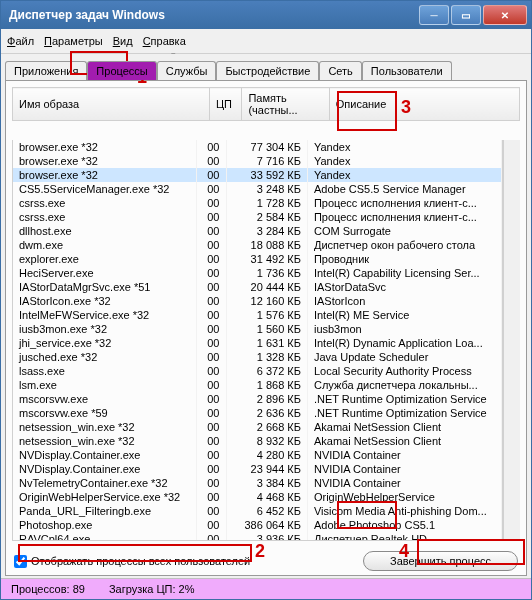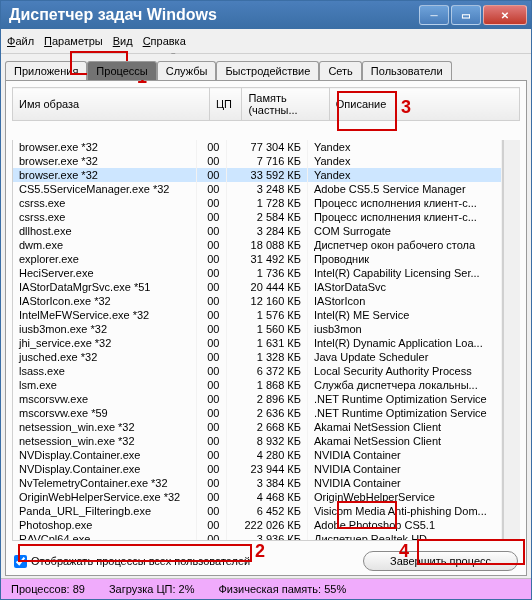--- a/index.html
+++ b/index.html
@@ -1,28 +1,28 @@
 <!DOCTYPE html>
 <html><head>
 <meta charset="utf-8">
 <style>
   html,body{margin:0;padding:0;font-family:"Segoe UI",Tahoma,Arial,sans-serif;font-size:11px;background:#dde4ec;}
   .window{width:532px;height:600px;box-sizing:border-box;border:1px solid #3b6ea5;background:#f0f0f0;display:flex;flex-direction:column;box-shadow:0 0 4px rgba(0,0,0,.4);}
   .titlebar{height:28px;background:linear-gradient(#4a7ebb,#3a6ea5);display:flex;align-items:center;color:#fff;font-weight:bold;padding:0 4px 0 8px;}
-  .titlebar .title{flex:1;font-size:16px;}
+  .titlebar .title{flex:1;font-size:12px;}
   .winbtns{display:flex;gap:2px;}
   .winbtn{width:28px;height:18px;border-radius:3px;display:flex;align-items:center;justify-content:center;font-size:10px;color:#fff;border:1px solid rgba(255,255,255,.5);}
   .winbtn.min,.winbtn.max{background:linear-gradient(#6fa3da,#4a7ebb);}
   .winbtn.close{background:linear-gradient(#e07b7b,#c0392b);width:42px;}
   .menubar{height:20px;background:#f0f0f0;padding:2px 6px;display:flex;gap:10px;align-items:center;border-bottom:1px solid #d0d0d0;}
   .menuitem{cursor:default;}
   .menuitem u{text-decoration:underline;}
   .tabs{height:24px;display:flex;align-items:flex-end;padding:2px 4px 0 4px;background:#f0f0f0;gap:0;}
   .tab{padding:3px 8px;border:1px solid #9a9a9a;border-bottom:none;background:#f0f0f0;border-top-left-radius:3px;border-top-right-radius:3px;position:relative;cursor:default;font-size:11px;}
-  .tab.active{background:#737373;z-index:2;}
+  .tab.active{background:#a21caf;z-index:2;}
   .tabcontent{flex:1;background:#fcfcfc;margin:0 4px 2px 4px;border:1px solid #9a9a9a;display:flex;flex-direction:column;overflow:hidden;}
   .listwrap{flex:1;overflow:hidden;display:flex;flex-direction:column;margin:6px;}
   table{border-collapse:collapse;width:100%;font-size:11px;}
   thead th{background:linear-gradient(#fdfdfd,#ececec);border:1px solid #d0d0d0;padding:4px 6px;text-align:left;font-weight:normal;position:sticky;top:0;}
   .tbodywrap{overflow-y:auto;flex:1;border:1px solid #d0d0d0;border-top:none;}
   tbody td{padding:1px 6px;border-right:1px solid #f2f2f2;white-space:nowrap;overflow:hidden;text-overflow:ellipsis;}
   tbody tr.sel{background:#cde6ff;}
   .col-cp{text-align:right;width:28px;}
   .col-mem{text-align:right;width:78px;}
   .col-name{width:176px;}
@@ -257,21 +257,21 @@
                 </tr>
                 <tr>
                   <td>Panda_URL_Filteringb.exe</td>
                   <td style="text-align: right;">00</td>
                   <td style="text-align: right;">6 452 КБ</td>
                   <td>Visicom Media Anti-phishing Dom...</td>
                 </tr>
                 <tr>
                   <td>Photoshop.exe</td>
                   <td style="text-align: right;">00</td>
-                  <td style="text-align: right;">222 026 КБ</td>
+                  <td style="text-align: right;">386 064 КБ</td>
                   <td>Adobe Photoshop CS5.1</td>
                 </tr>
                 <tr>
                   <td>RAVCpl64.exe</td>
                   <td style="text-align: right;">00</td>
                   <td style="text-align: right;">3 936 КБ</td>
                   <td>Диспетчер Realtek HD</td>
                 </tr>
                 <tr>
                   <td>SearchFilterHost.exe</td>
@@ -291,21 +291,20 @@
         <span>Отображать процессы всех пользователей</span>
       </label>
       <div style="flex:1"></div>
       <div class="btn">Завершить процесс</div>
     </div>
   </div>
 
   <div class="statusbar">
     <span>Процессов: 89</span>
     <span>Загрузка ЦП: 2%</span>
-    <span>Физическая память: 55%</span>
   </div>
 
   <div class="redbox" style="left:69px;top:50px;width:54px;height:20px;"></div>
   <div class="callout" style="left:136px;top:66px;">1</div>
 
   <div class="redbox" style="left:336px;top:90px;width:56px;height:36px;"></div>
   <div class="callout" style="left:400px;top:96px;">3</div>
 
   <div class="redbox" style="left:17px;top:543px;width:230px;height:14px;"></div>
   <div class="callout" style="left:254px;top:540px;">2</div>

